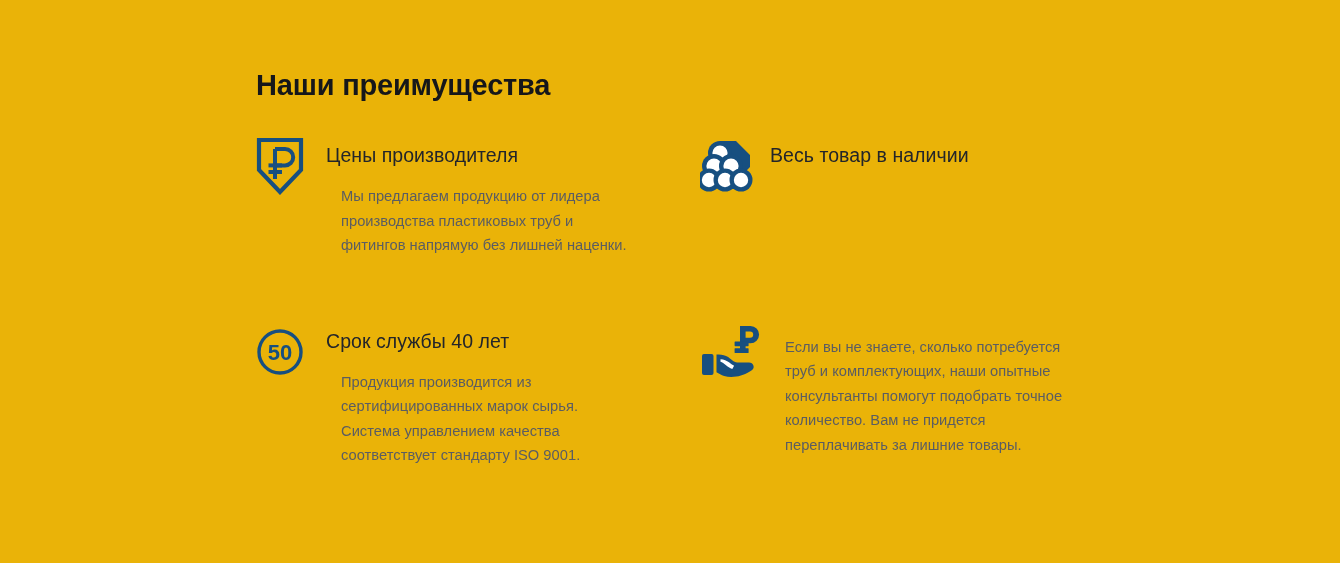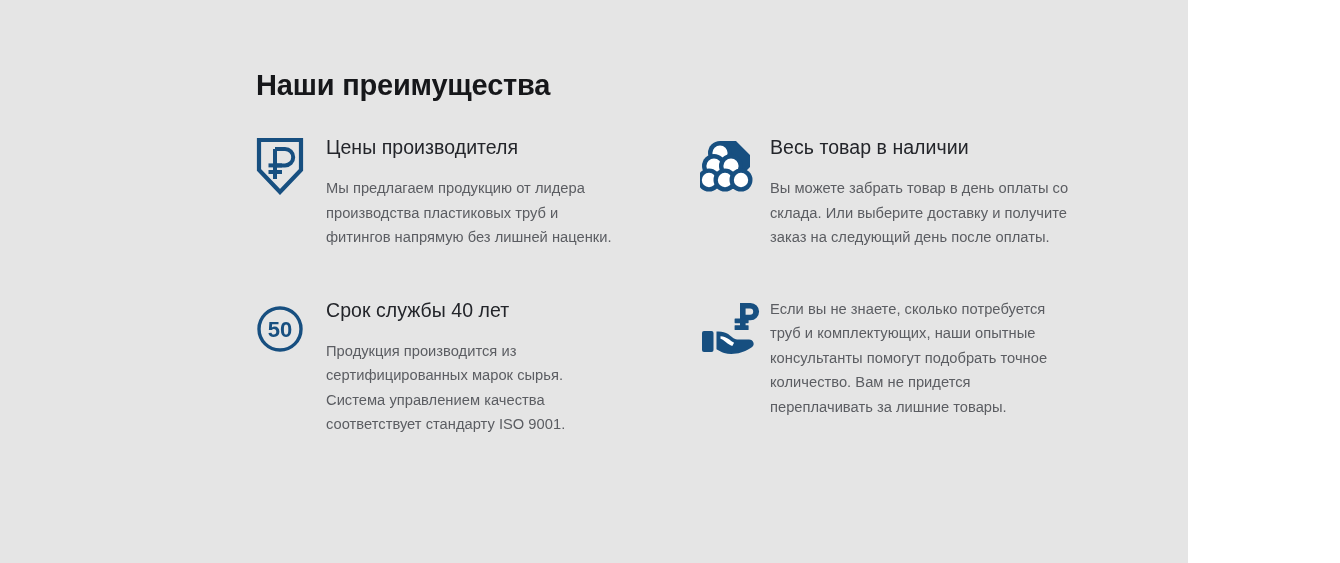--- a/index.html
+++ b/index.html
@@ -10,23 +10,23 @@
   body {
     width: 1340px;
     height: 563px;
     background: #ffffff;
     font-family: "Liberation Sans", "DejaVu Sans", sans-serif;
     overflow: hidden;
   }
 
   .page {
     position: relative;
-    width: 1188px;
+    width: 1340px;
     height: 563px;
-    background: #e5e5e5;
+    background: #eab308;
   }
 
   .section-title {
     position: absolute;
     left: 256px;
     top: 66px;
     font-size: 29px;
     font-weight: bold;
     color: #16171a;
     letter-spacing: -0.2px;
@@ -66,29 +66,29 @@
     flex: 1 1 auto;
     padding-top: 0px;
     min-width: 0;
   }
 
   .feature-title {
     font-size: 19.5px;
     font-weight: normal;
     color: #23252a;
     line-height: 26px;
-    margin: 0 0 16px 0;
+    margin: 8px 0 16px 0;
     letter-spacing: 0.05px;
   }
 
   .feature-text {
     font-size: 14.7px;
     color: #5b5d62;
     line-height: 24.5px;
-    margin: 0;
+    margin: 15px;
     max-width: 300px;
     letter-spacing: 0.02px;
   }
 
   .card-1 .feature-text,
   .card-3 .feature-text { max-width: 288px; }
   .card-2 .feature-text,
   .card-4 .feature-text { max-width: 300px; }
 
   .icon-svg { display: block; }
@@ -140,21 +140,20 @@
           <circle cx="9" cy="43" r="11.5" fill="#174f80"></circle>
           <circle cx="9" cy="43" r="7.2" fill="#ffffff"></circle>
           <circle cx="25" cy="43" r="11.5" fill="#174f80"></circle>
           <circle cx="25" cy="43" r="7.2" fill="#ffffff"></circle>
           <circle cx="41" cy="43" r="11.5" fill="#174f80"></circle>
           <circle cx="41" cy="43" r="7.2" fill="#ffffff"></circle>
         </svg>
       </div>
       <div class="feature-body">
         <div class="feature-title">Весь товар в наличии</div>
-        <p class="feature-text">Вы можете забрать товар в день оплаты со склада. Или выберите доставку и получите заказ на следующий день после оплаты.</p>
       </div>
     </div>
 
     <div class="feature-card card-3">
       <div class="feature-icon">
         <svg class="icon-svg" width="48" height="48" viewBox="0 0 48 48" aria-hidden="true">
           <circle cx="24" cy="24" r="21" fill="none" stroke="#174f80" stroke-width="3.4"></circle>
           <text x="24" y="24" text-anchor="middle" dominant-baseline="central" font-family="Liberation Sans, DejaVu Sans, sans-serif" font-size="22" font-weight="bold" fill="#174f80">50</text>
         </svg>
       </div>

